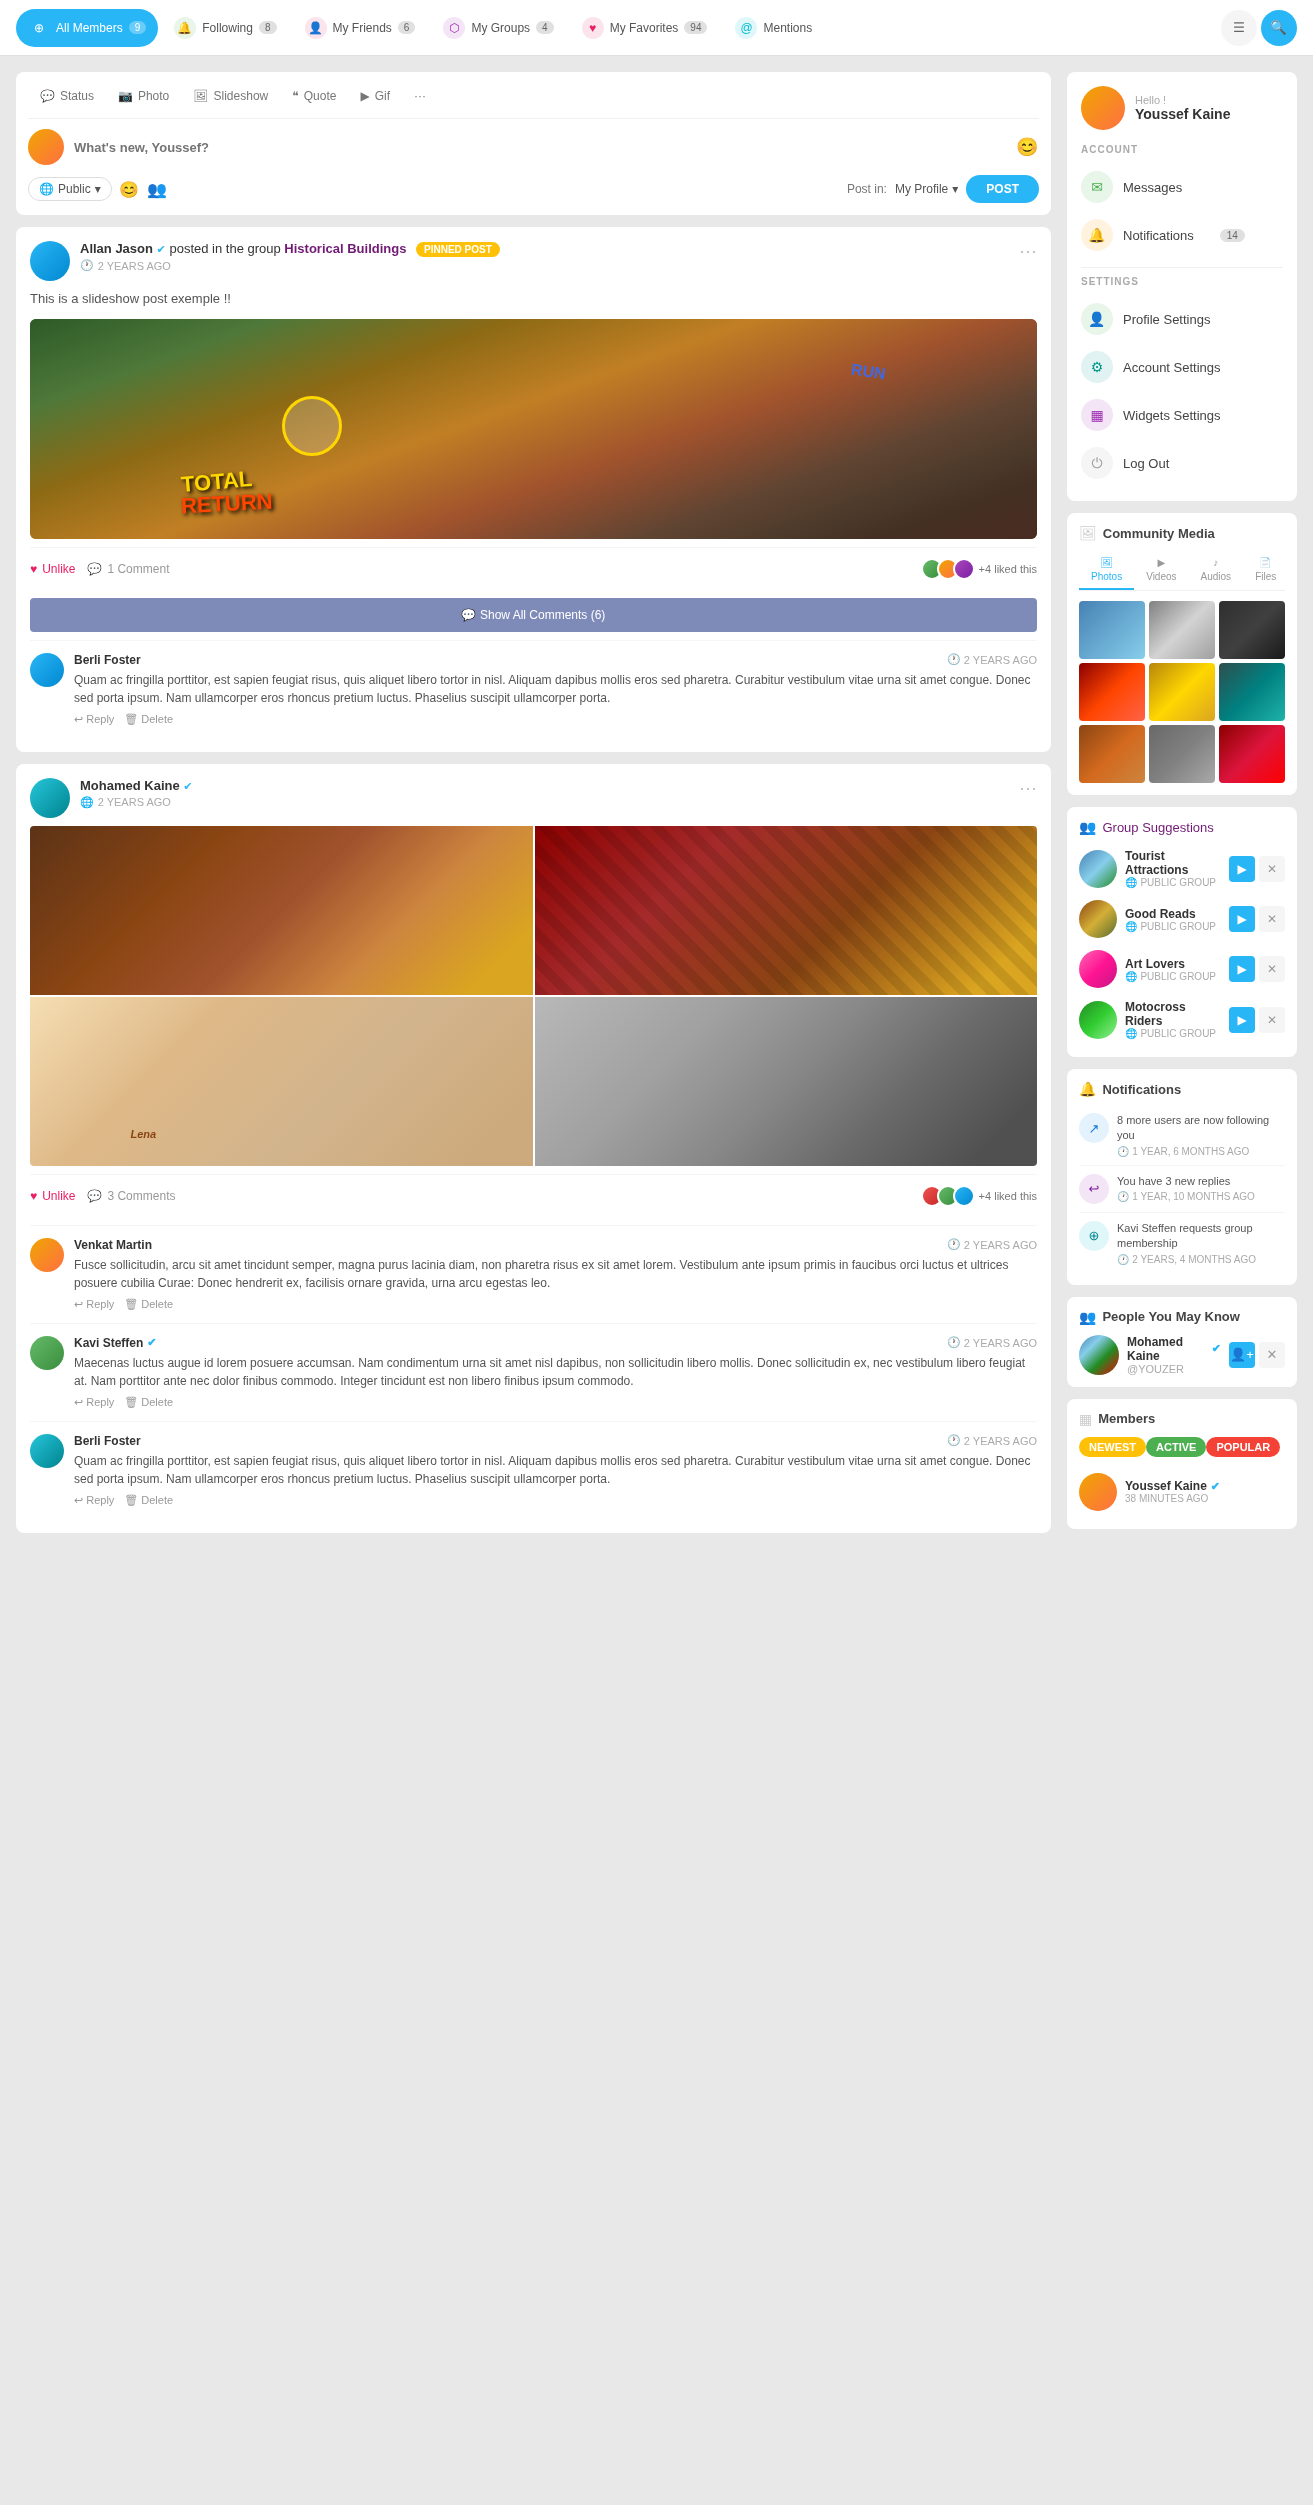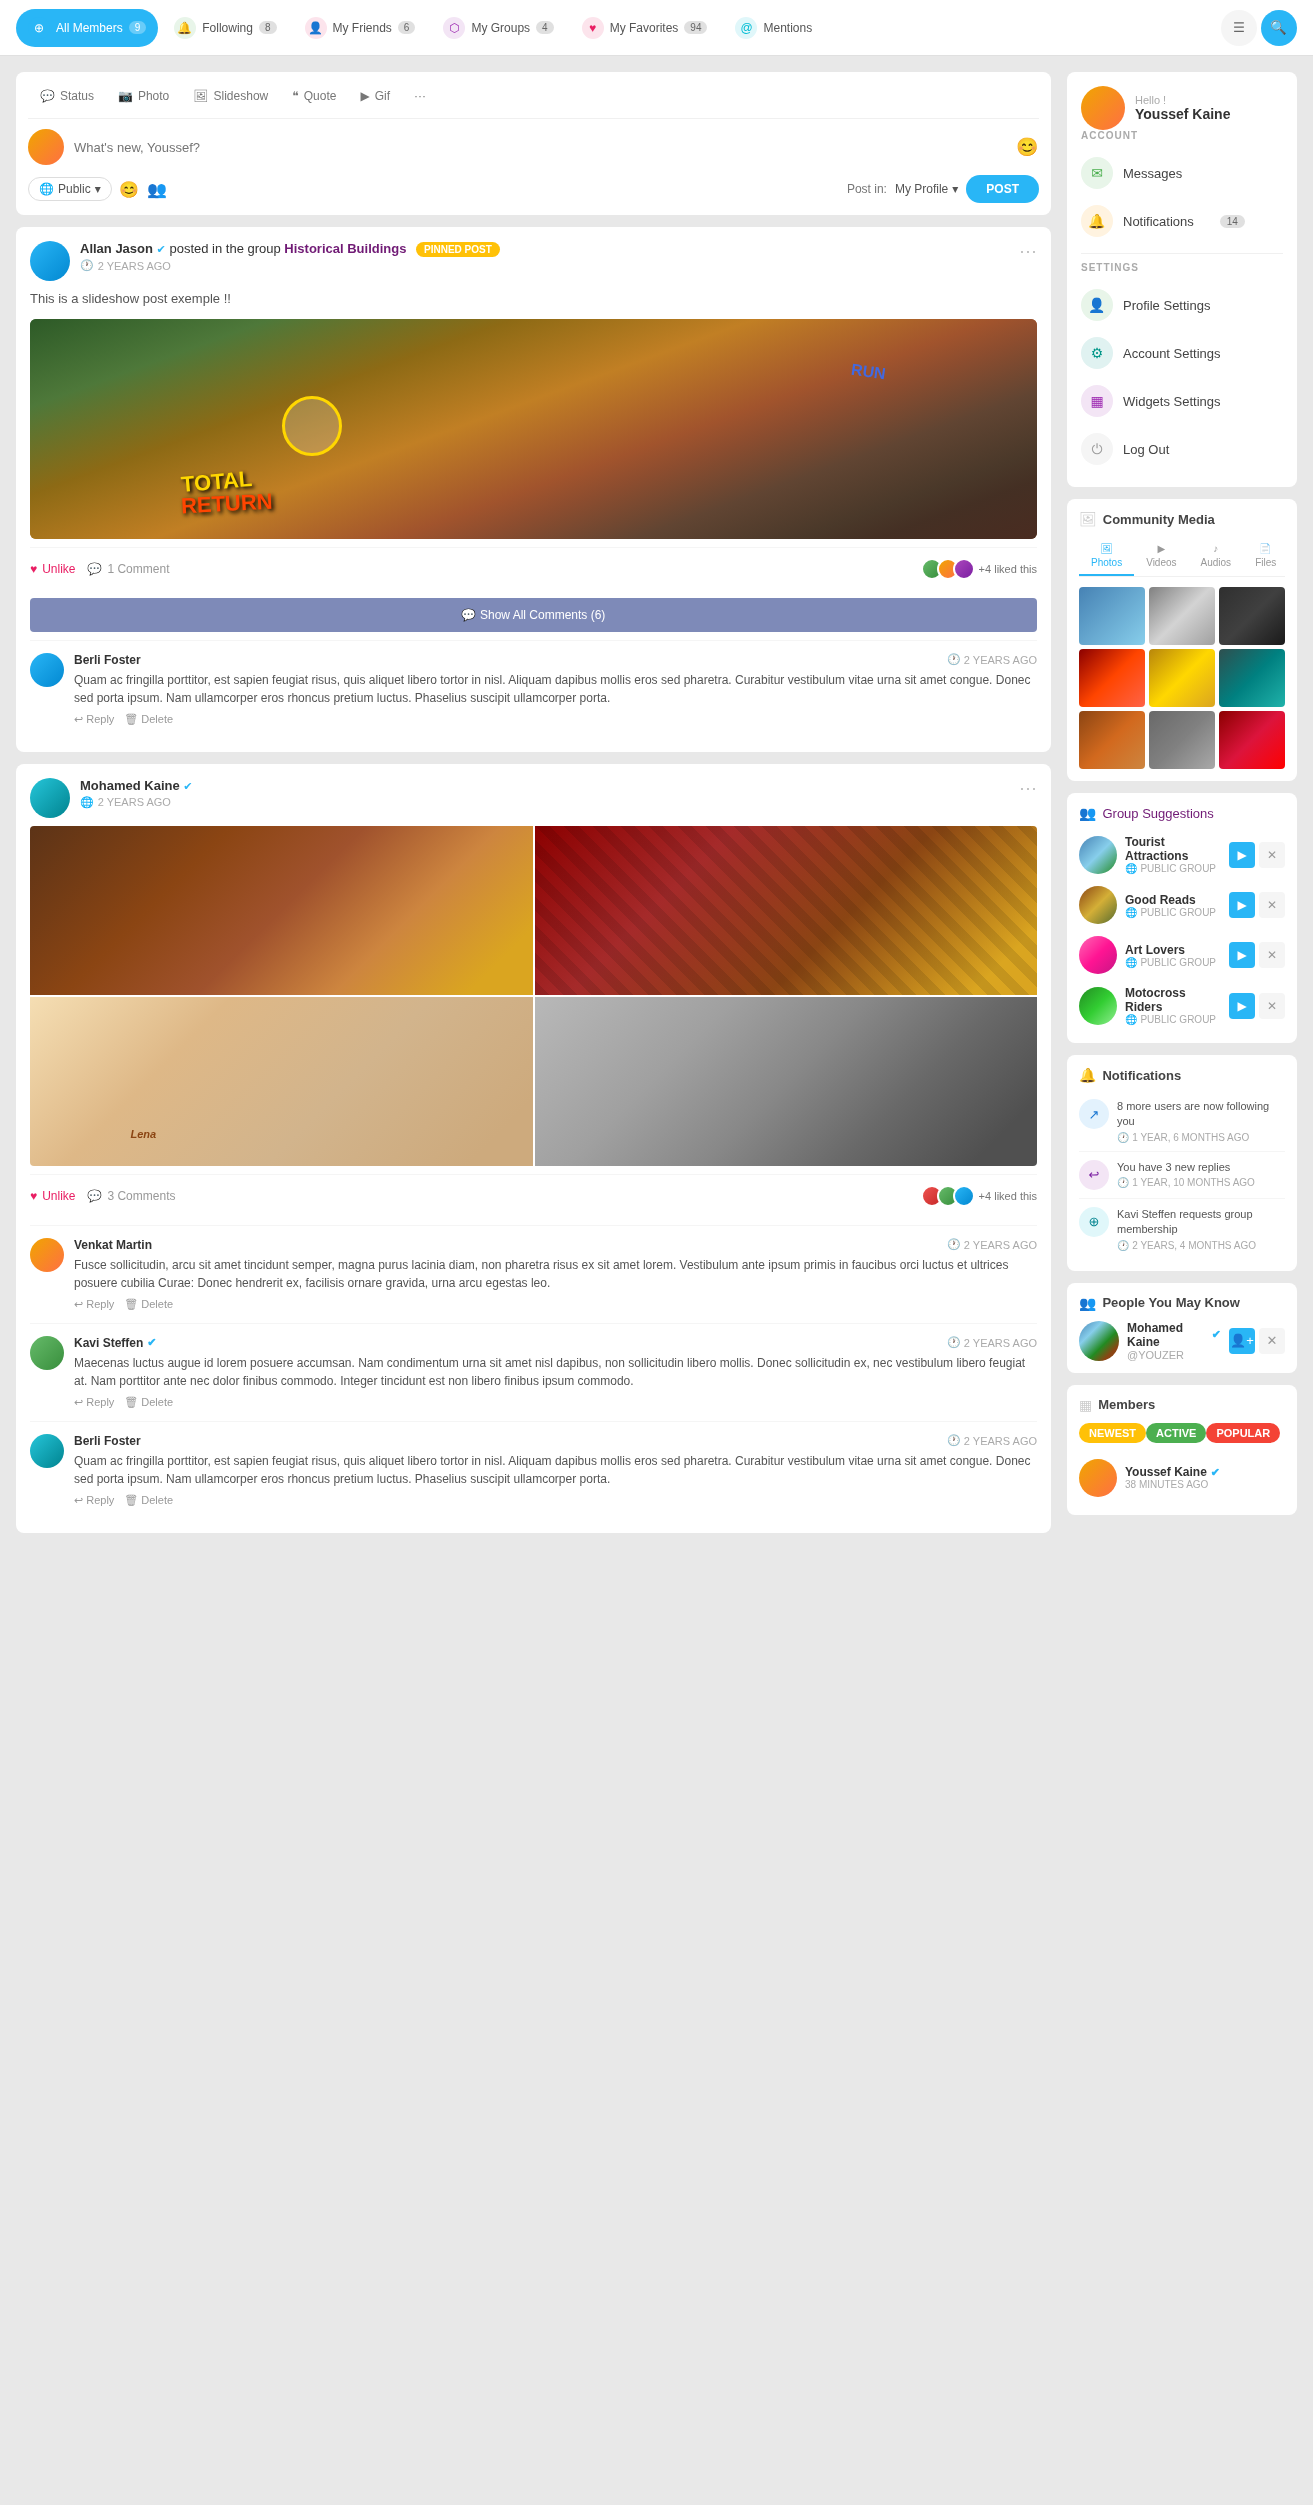--- a/index.html
+++ b/index.html
@@ -24,21 +24,21 @@
 
     
     .card { background: #fff; border-radius: 8px; overflow: hidden; }
 
     
     .composer { padding: 12px; }
     .composer-tabs { display: flex; gap: 0; border-bottom: 1px solid #f0f0f0; padding-bottom: 10px; margin-bottom: 10px; }
     .composer-tab { display: flex; align-items: center; gap: 5px; padding: 5px 12px; font-size: 12px; color: #777; cursor: pointer; }
     .composer-input-row { display: flex; align-items: center; gap: 10px; margin-bottom: 10px; }
     .avatar-sm { width: 36px; height: 36px; border-radius: 50%; background: #f0a500; flex-shrink: 0; overflow: hidden; }
-    .composer-input { flex: 1; border: none; outline: none; font-size: 13px; color: #999; background: transparent; }
+    .composer-input { flex: 1; border: none; outline: none; font-size: 13px; color: #999; background: transparent; font-weight: bold; }
     .composer-emoji { color: #ccc; font-size: 18px; cursor: pointer; }
     .composer-footer { display: flex; align-items: center; gap: 8px; }
     .composer-public-btn { display: flex; align-items: center; gap: 4px; border: 1px solid #ddd; border-radius: 20px; padding: 4px 10px; font-size: 12px; color: #555; cursor: pointer; }
     .composer-emoji-sm { font-size: 16px; cursor: pointer; color: #bbb; }
     .composer-people { font-size: 16px; cursor: pointer; color: #bbb; }
     .composer-footer-right { margin-left: auto; display: flex; align-items: center; gap: 8px; font-size: 12px; color: #777; }
     .post-btn { background: #29b6f6; color: #fff; border: none; border-radius: 20px; padding: 7px 20px; font-size: 12px; font-weight: 600; cursor: pointer; }
     .my-profile-select { display: flex; align-items: center; gap: 4px; font-size: 12px; color: #555; cursor: pointer; }
 
     
@@ -78,21 +78,21 @@
     .comment-header { display: flex; justify-content: space-between; align-items: center; margin-bottom: 4px; }
     .comment-author { font-weight: 600; font-size: 12px; color: #333; display: flex; align-items: center; gap: 4px; }
     .comment-time { font-size: 11px; color: #aaa; display: flex; align-items: center; gap: 3px; }
     .comment-text { font-size: 12px; color: #555; line-height: 1.5; }
     .comment-actions { display: flex; gap: 10px; margin-top: 6px; }
     .comment-action { font-size: 11px; color: #999; cursor: pointer; display: flex; align-items: center; gap: 3px; }
     .verified-badge { color: #29b6f6; font-size: 11px; }
 
     
     .hello-card { padding: 14px; }
-    .hello-profile { display: flex; align-items: center; gap: 10px; }
+    .hello-profile { display: flex; align-items: center; gap: 10px; margin-bottom: 14px; }
     .hello-avatar { width: 44px; height: 44px; border-radius: 50%; background: #f0a500; overflow: hidden; flex-shrink: 0; }
     .hello-text { font-size: 11px; color: #aaa; }
     .hello-name { font-size: 14px; font-weight: 700; color: #333; }
     .section-label { font-size: 10px; font-weight: 700; color: #aaa; letter-spacing: 1px; text-transform: uppercase; margin-bottom: 8px; }
     .sidebar-menu-item { display: flex; align-items: center; gap: 10px; padding: 8px 0; cursor: pointer; }
     .menu-icon { width: 32px; height: 32px; border-radius: 50%; display: flex; align-items: center; justify-content: center; font-size: 14px; flex-shrink: 0; }
     .menu-icon.green { background: #e8f5e9; color: #4caf50; }
     .menu-icon.orange { background: #fff3e0; color: #ff9800; }
     .menu-icon.purple { background: #f3e5f5; color: #9c27b0; }
     .menu-icon.teal { background: #e0f2f1; color: #009688; }

